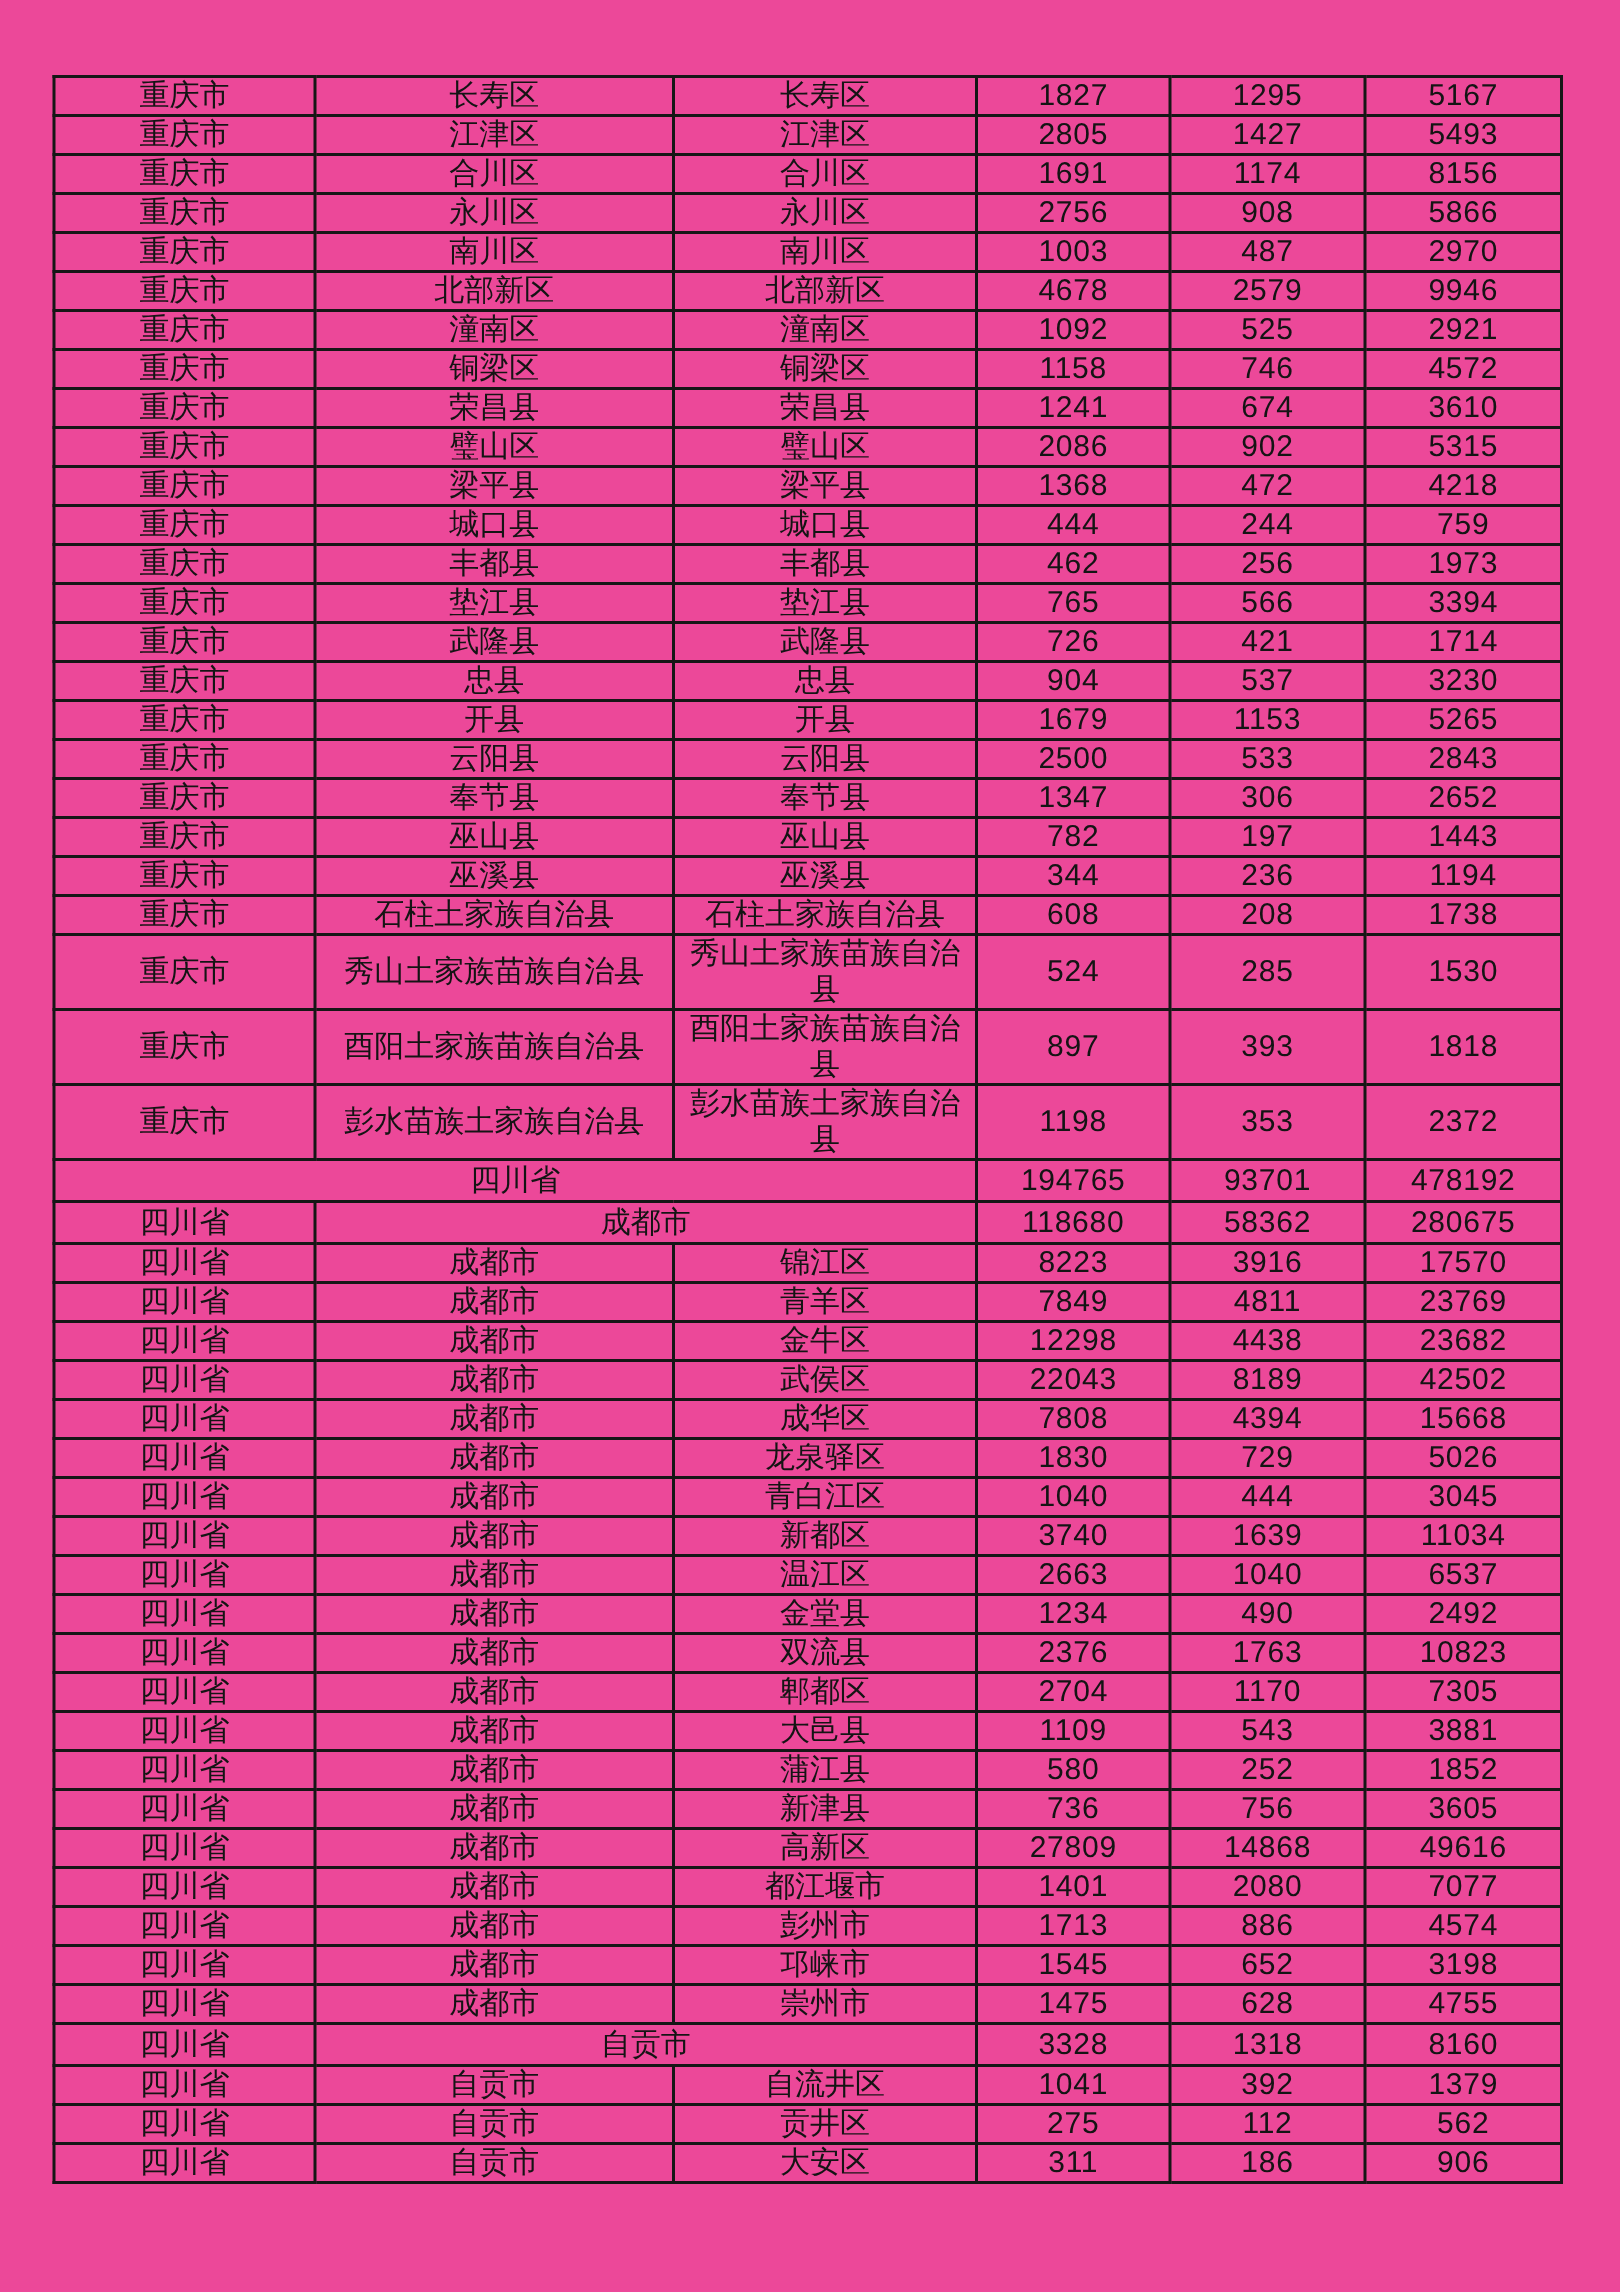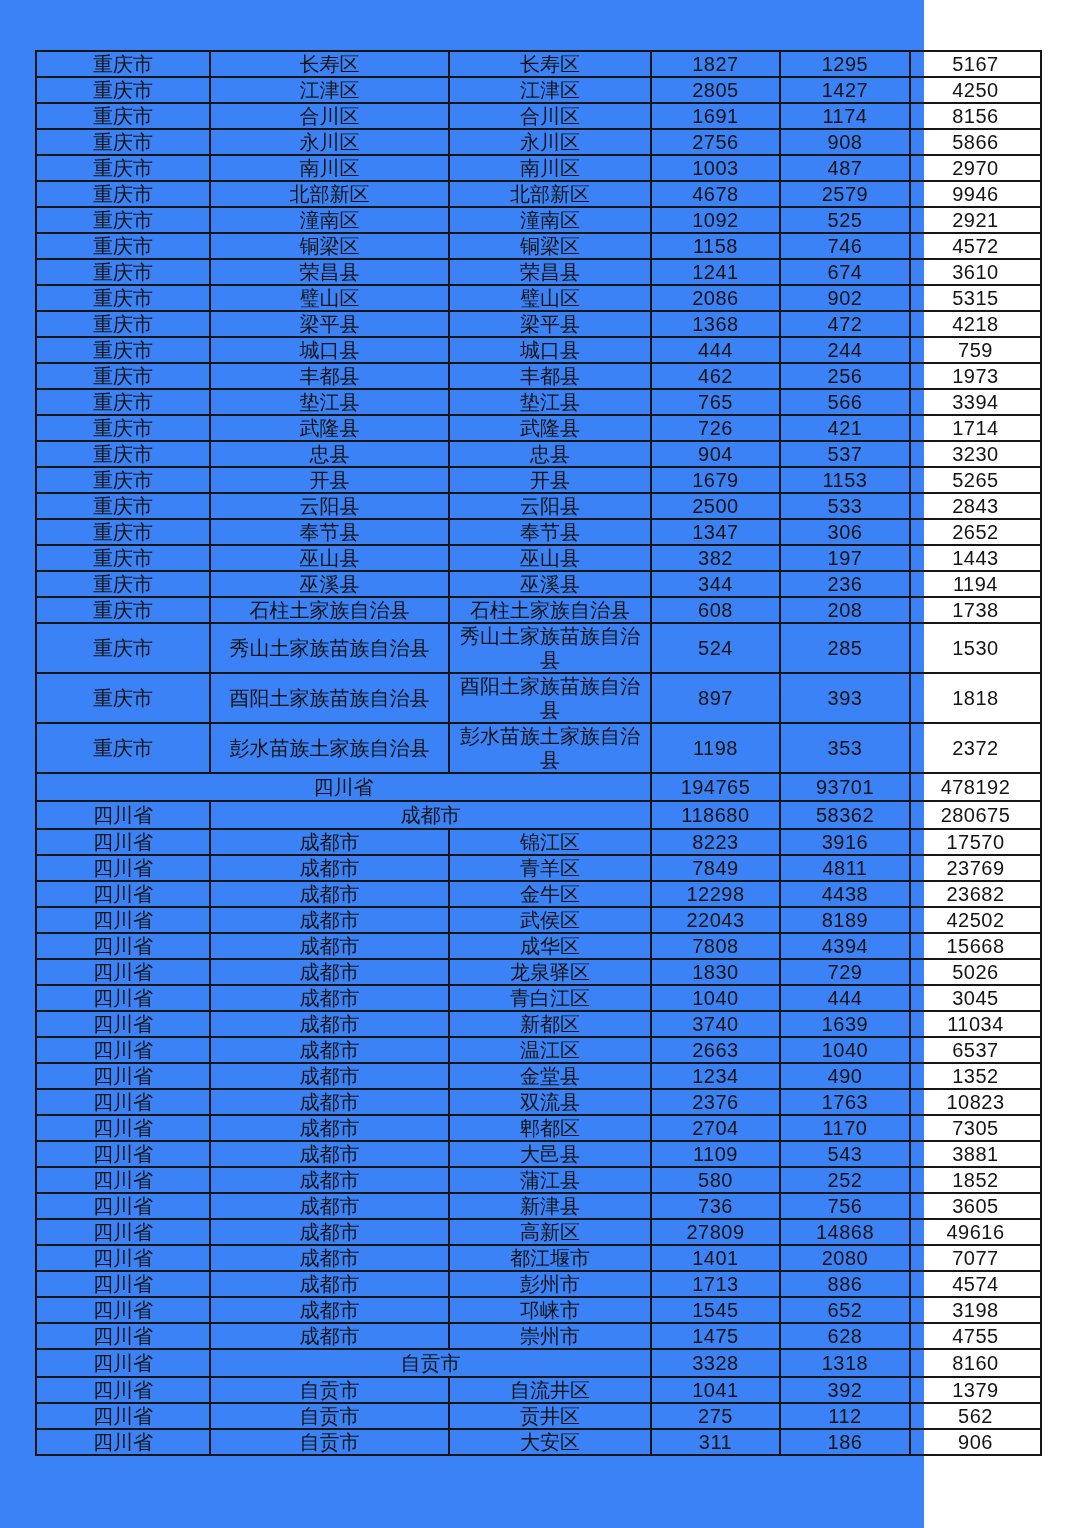--- a/index.html
+++ b/index.html
@@ -6,23 +6,23 @@
     margin: 0;
     padding: 0;
     background: #ffffff;
     width: 1080px;
     height: 1528px;
     overflow: hidden;
     font-family: "Liberation Sans", "DejaVu Sans", sans-serif;
   }
   .page {
     position: relative;
-    width: 924px;
+    width: 1080px;
     height: 1528px;
-    background: #3b82f6;
+    background: #ec4899;
   }
   table.stats {
     position: absolute;
     left: 35px;
     top: 50px;
     width: 1005px;
     border-collapse: collapse;
     table-layout: fixed;
     font-size: 20px;
     color: #141414;
@@ -69,21 +69,21 @@
           <td class="num">1827</td>
           <td class="num">1295</td>
           <td class="num">5167</td>
         </tr>
         <tr class="n">
           <td>重庆市</td>
           <td>江津区</td>
           <td>江津区</td>
           <td class="num">2805</td>
           <td class="num">1427</td>
-          <td class="num">4250</td>
+          <td class="num">5493</td>
         </tr>
         <tr class="n">
           <td>重庆市</td>
           <td>合川区</td>
           <td>合川区</td>
           <td class="num">1691</td>
           <td class="num">1174</td>
           <td class="num">8156</td>
         </tr>
         <tr class="n">
@@ -211,21 +211,21 @@
           <td>奉节县</td>
           <td>奉节县</td>
           <td class="num">1347</td>
           <td class="num">306</td>
           <td class="num">2652</td>
         </tr>
         <tr class="n">
           <td>重庆市</td>
           <td>巫山县</td>
           <td>巫山县</td>
-          <td class="num">382</td>
+          <td class="num">782</td>
           <td class="num">197</td>
           <td class="num">1443</td>
         </tr>
         <tr class="n">
           <td>重庆市</td>
           <td>巫溪县</td>
           <td>巫溪县</td>
           <td class="num">344</td>
           <td class="num">236</td>
           <td class="num">1194</td>
@@ -346,21 +346,21 @@
           <td class="num">2663</td>
           <td class="num">1040</td>
           <td class="num">6537</td>
         </tr>
         <tr class="n">
           <td>四川省</td>
           <td>成都市</td>
           <td>金堂县</td>
           <td class="num">1234</td>
           <td class="num">490</td>
-          <td class="num">1352</td>
+          <td class="num">2492</td>
         </tr>
         <tr class="n">
           <td>四川省</td>
           <td>成都市</td>
           <td>双流县</td>
           <td class="num">2376</td>
           <td class="num">1763</td>
           <td class="num">10823</td>
         </tr>
         <tr class="n">

